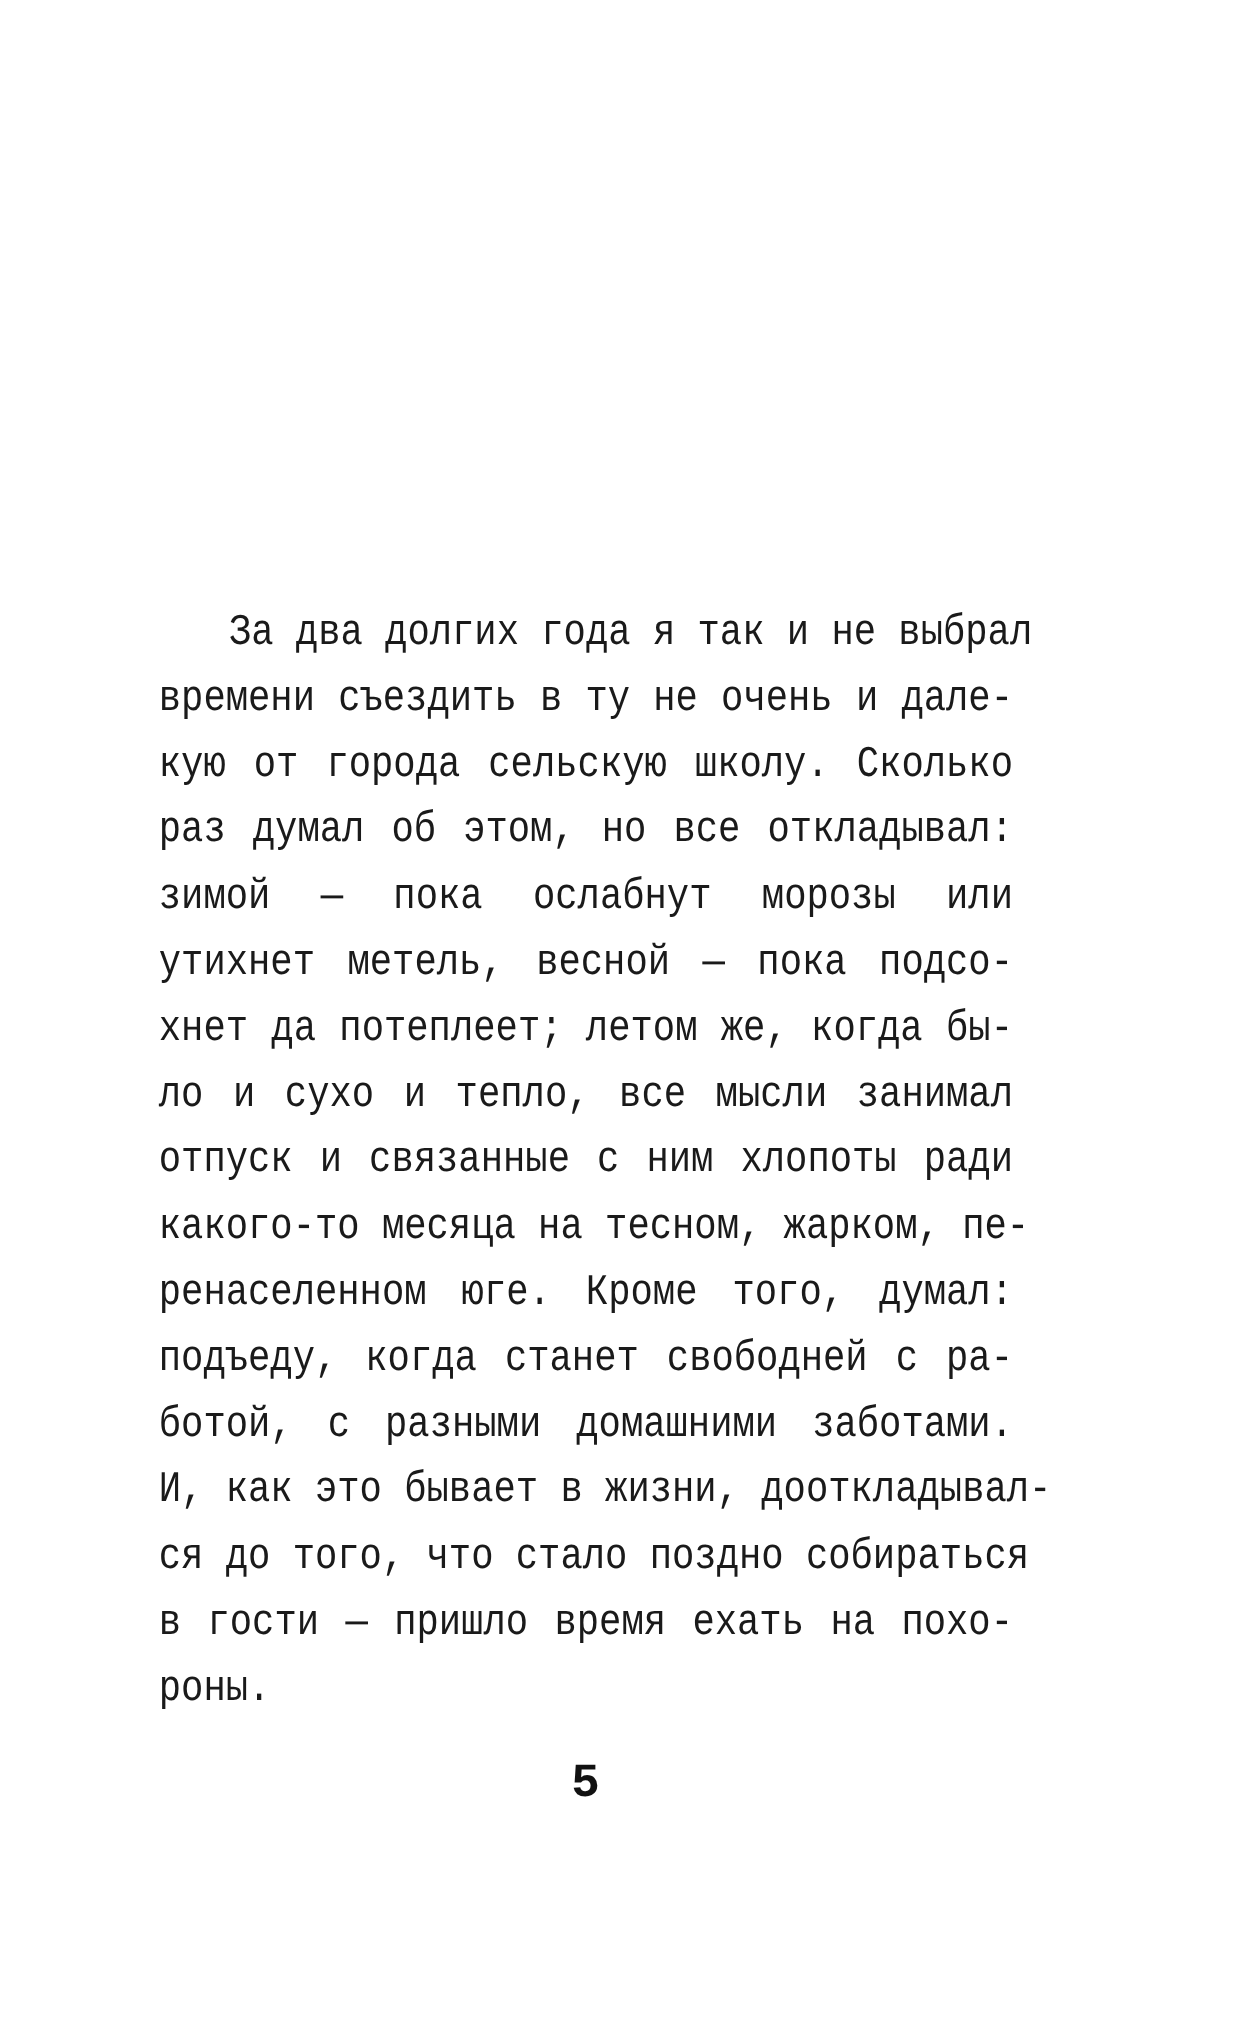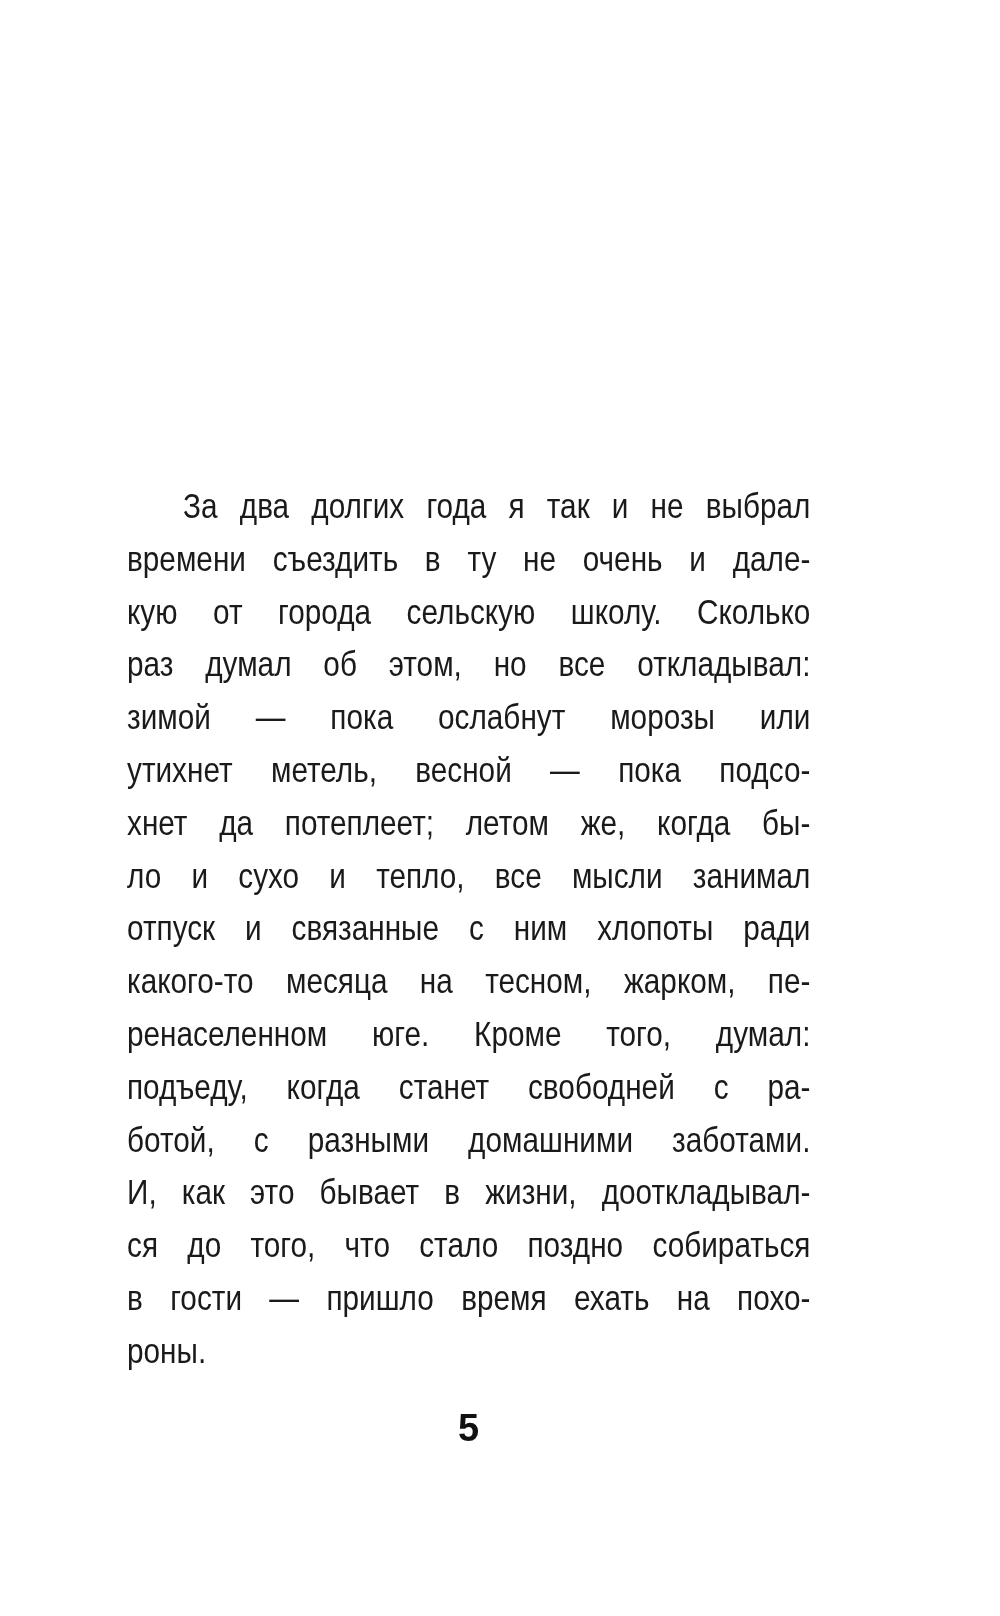--- a/index.html
+++ b/index.html
@@ -6,21 +6,21 @@
     margin: 0;
     padding: 0;
     background: #ffffff;
   }
   .page {
     position: relative;
     width: 1000px;
     height: 1616px;
     background: #ffffff;
     overflow: hidden;
-    font-family: Liberation Sans, sans-serif;
+    font-family: Liberation Mono, monospace;
     color: #1a1a1a;
   }
   .text-block {
     position: absolute;
     left: 127px;
     top: 480px;
     width: 683px;
   }
   
   .line {

